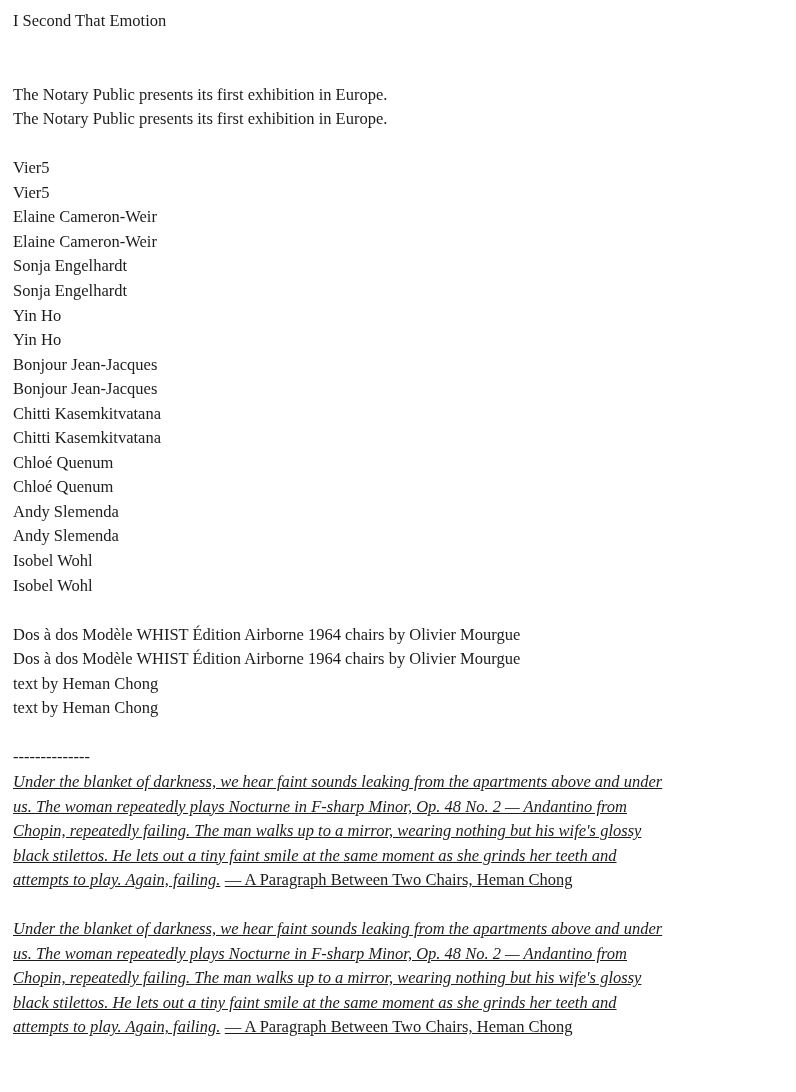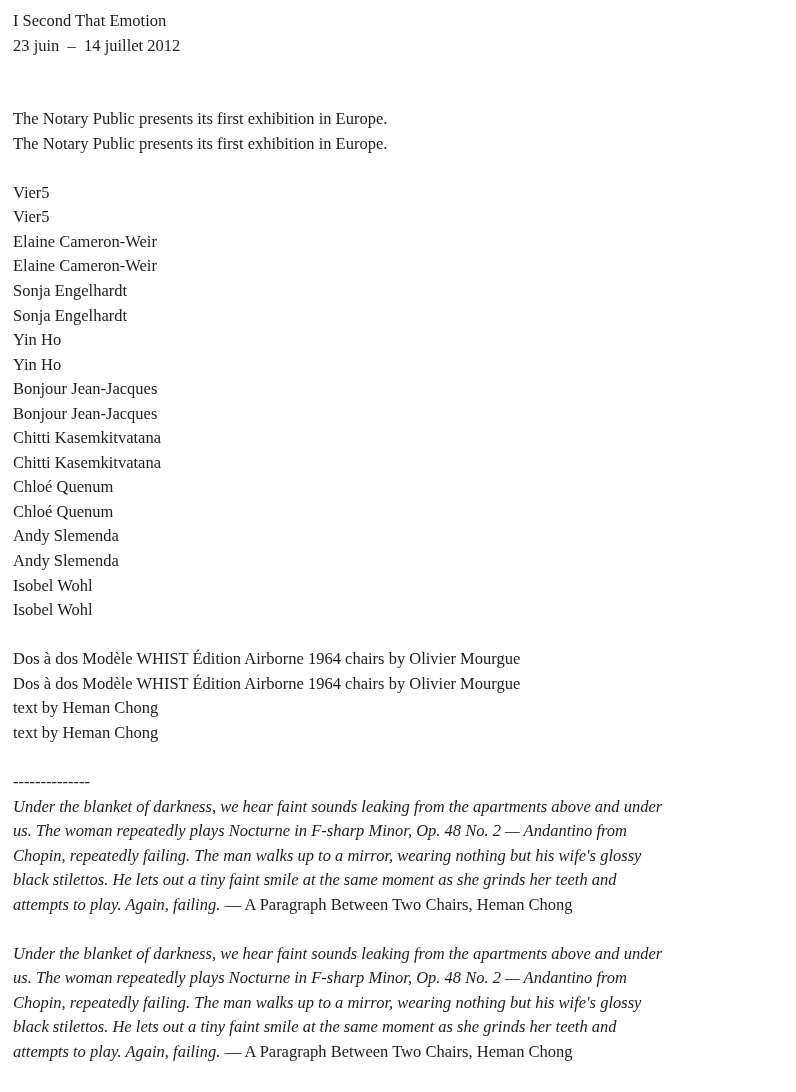--- a/index.html
+++ b/index.html
@@ -22,33 +22,33 @@
   }
   .line {
     height: 24.55px;
     white-space: pre-wrap;
   }
   .blank {
     height: 24.55px;
   }
   .italic {
     font-style: italic;
+    text-decoration: underline;
   }
   .attribution {
     font-style: normal;
     padding-left: 0.27em;
   }
 </style>
 </head>
 <body>
 
 <div class="page">
 
   <div class="line">I Second That Emotion</div>
-  <div class="line">23 juin  –  14 juillet 2012</div>
 
   <div class="blank"></div>
 
 
   <div class="blank"></div>
 
   <div class="line">The Notary Public presents its first exhibition in Europe.</div>
   <div class="line">The Notary Public presents its first exhibition in Europe.</div>
 
   <div class="blank"></div>

